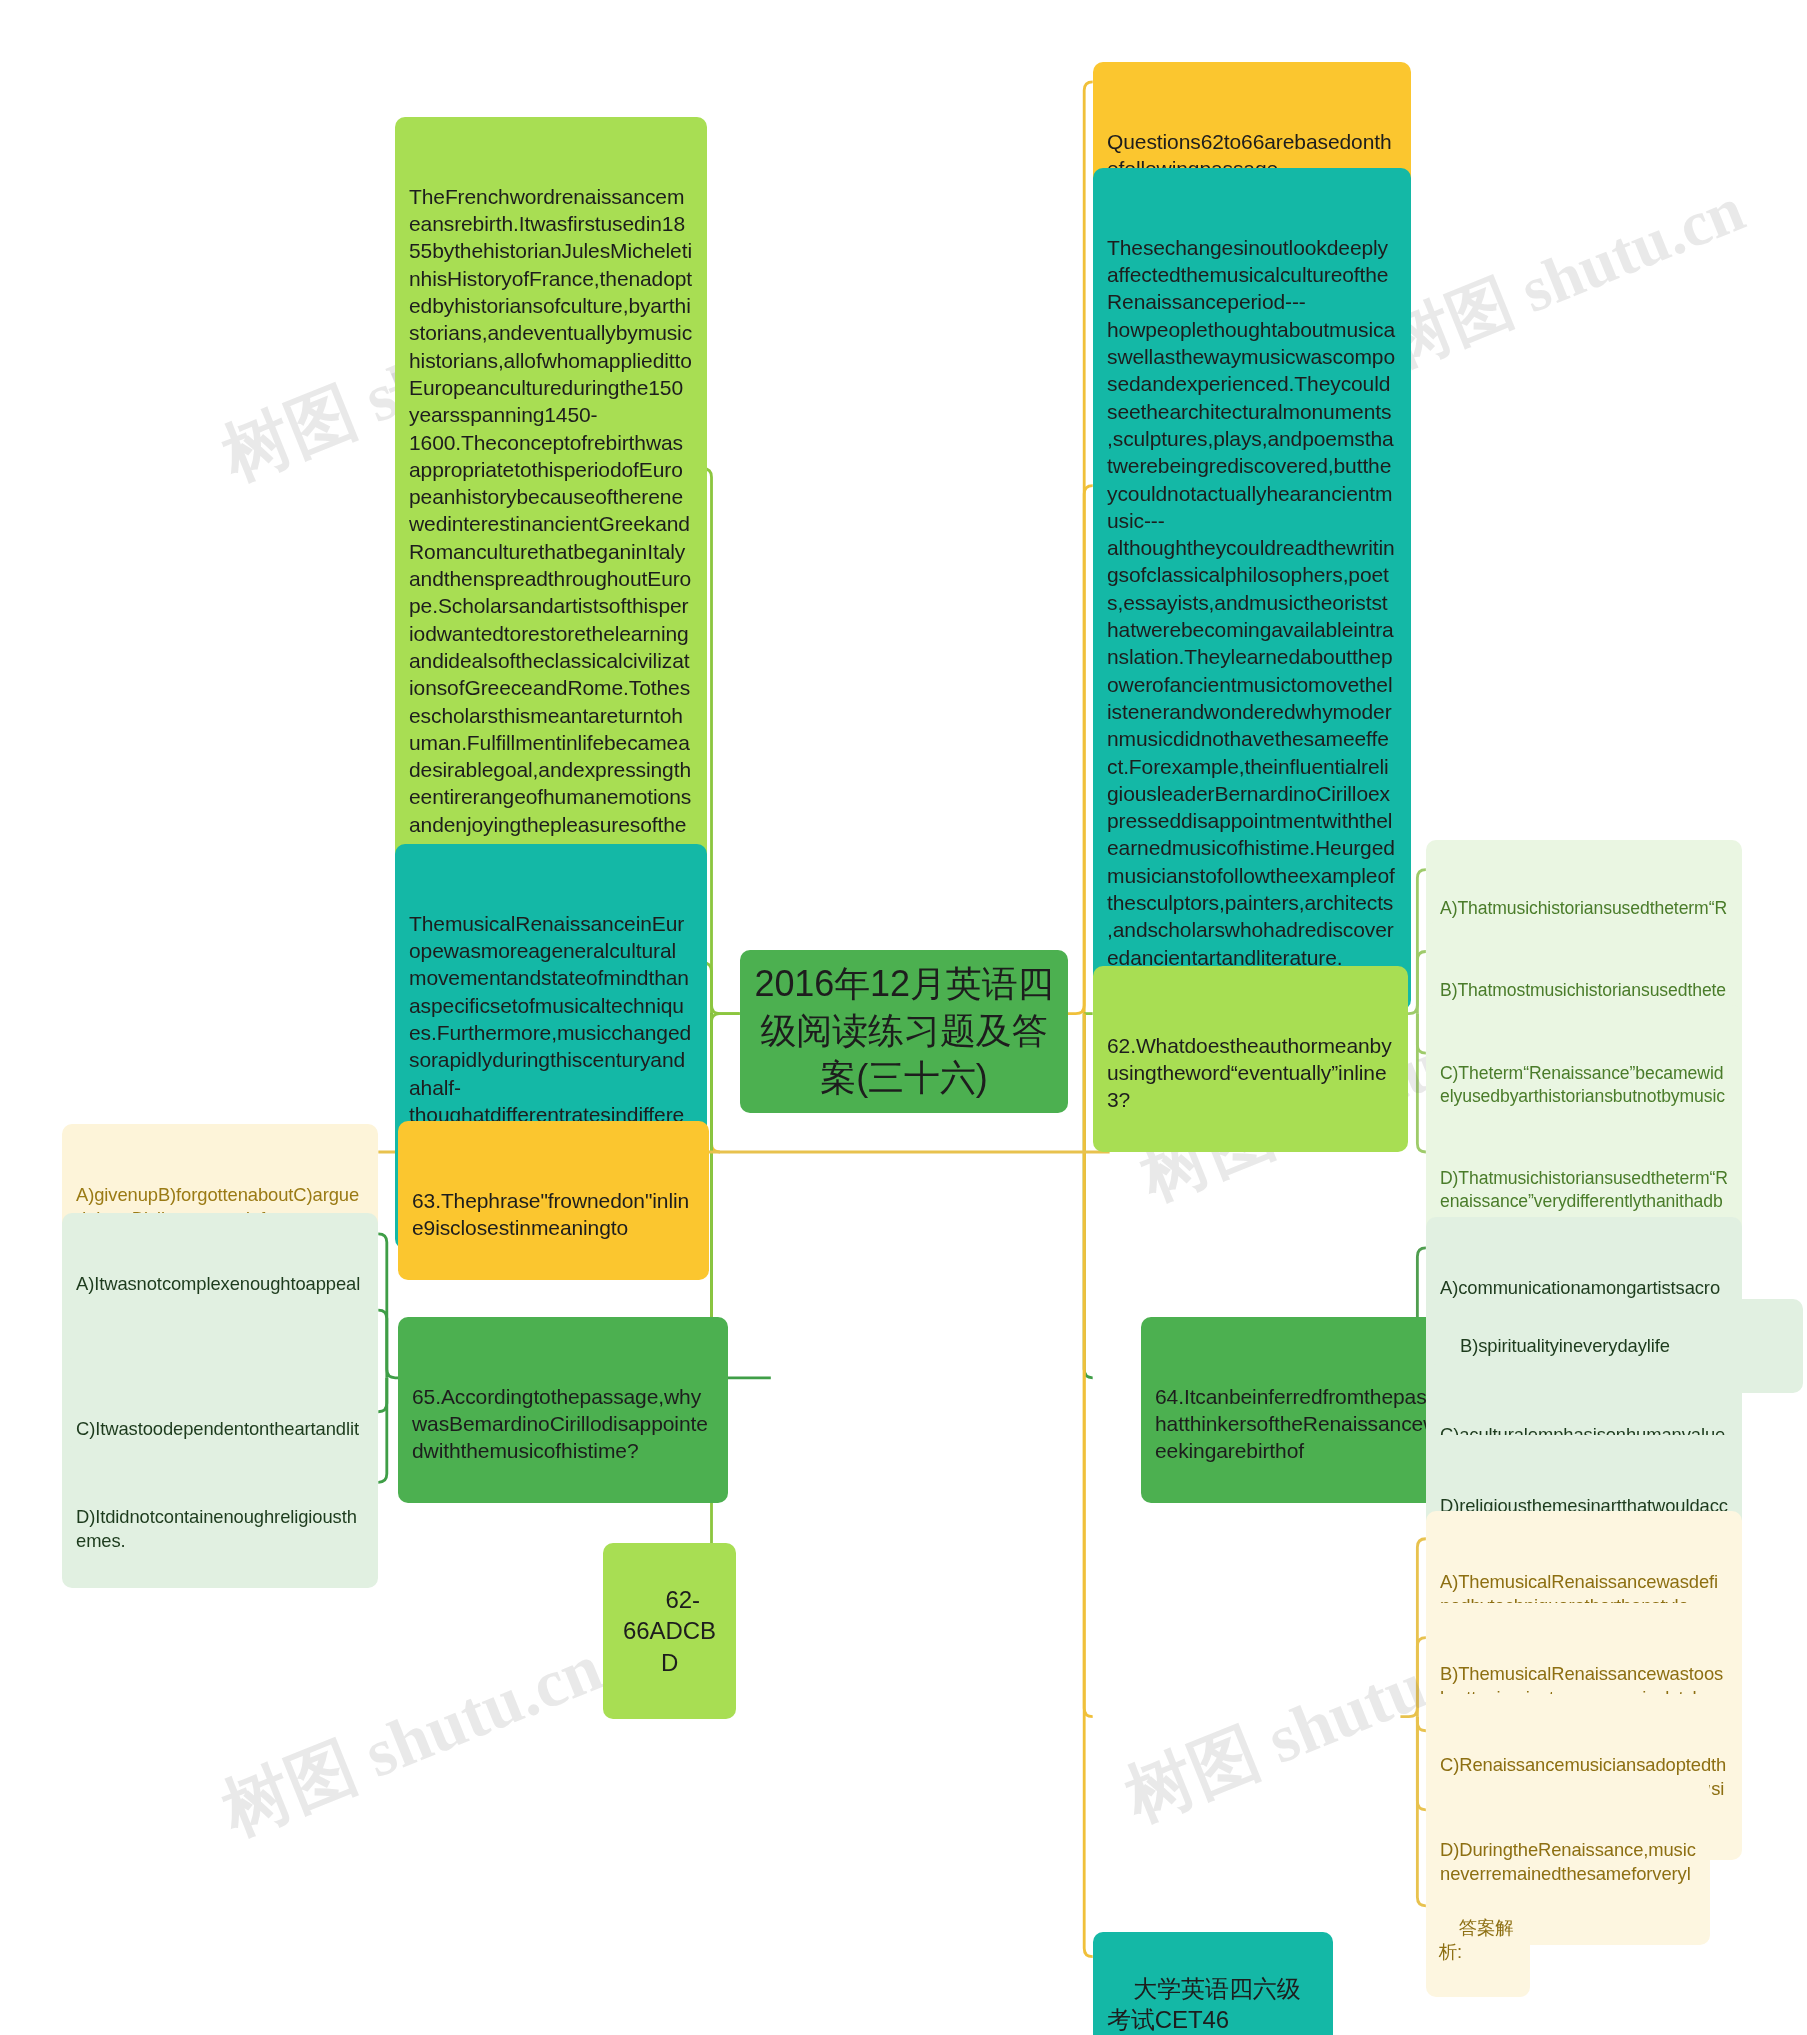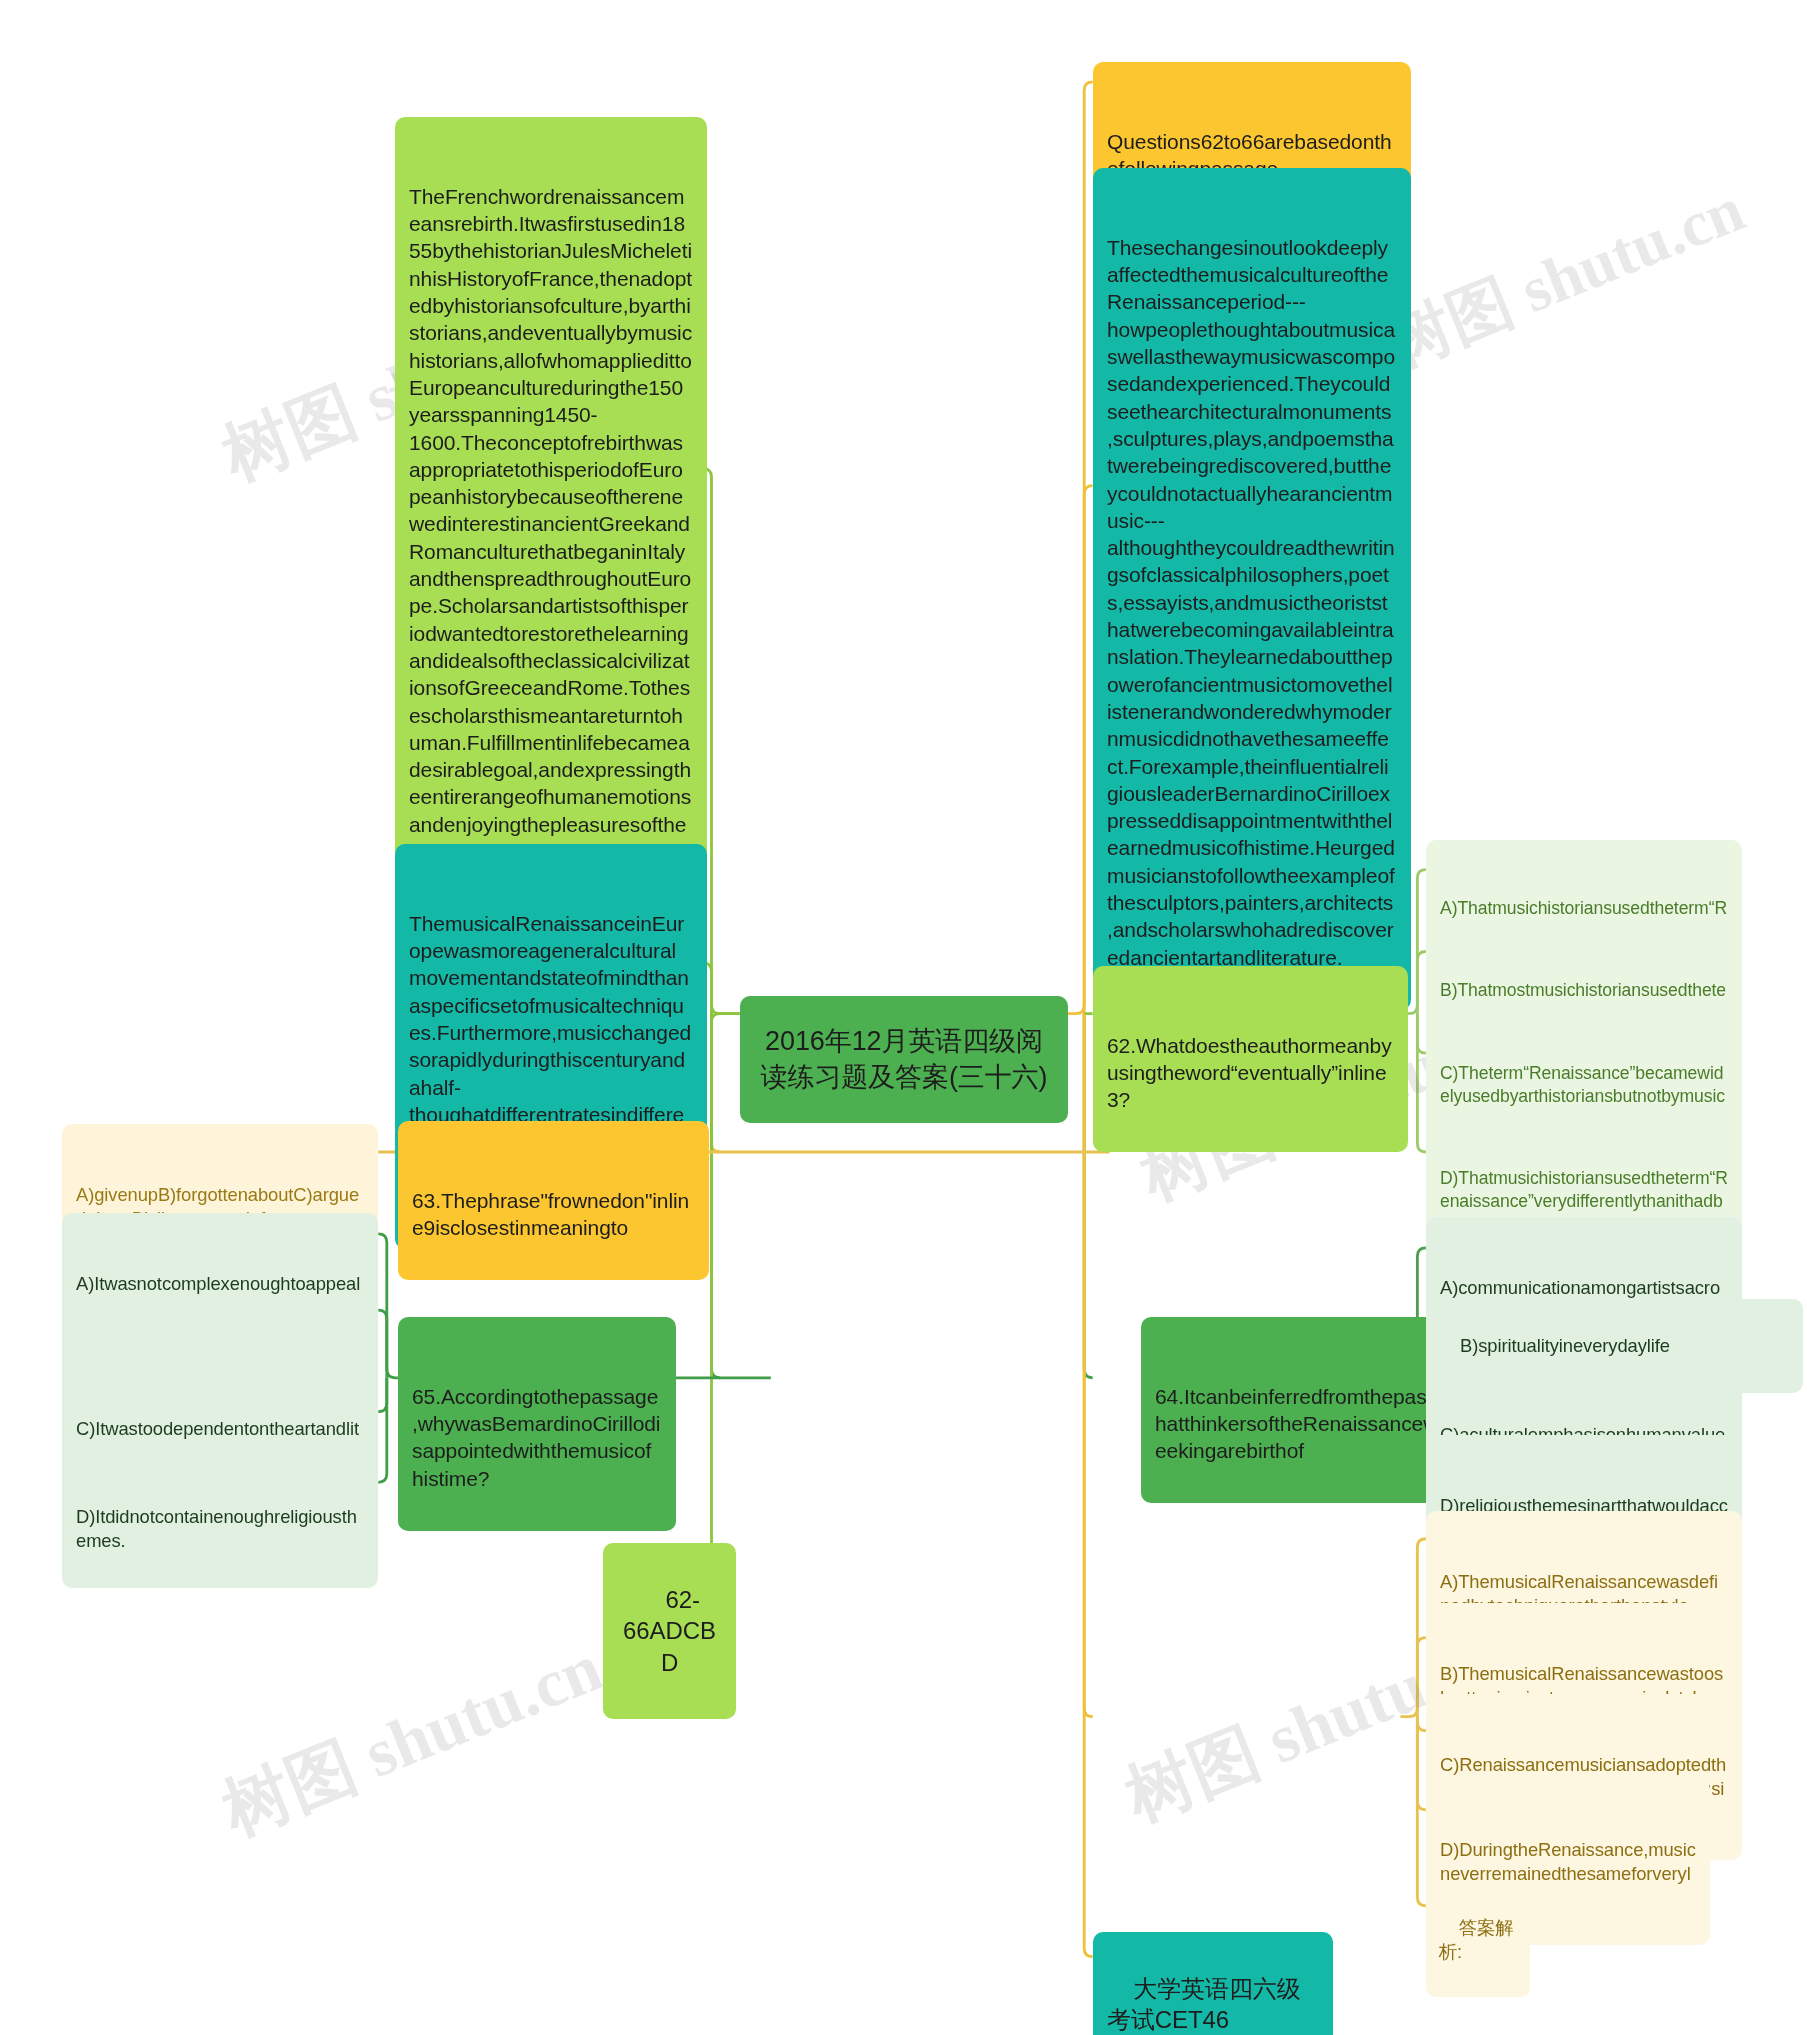--- a/index.html
+++ b/index.html
@@ -26,21 +26,21 @@
   .t-yellow{background:#14b8a6;color:#1d1d1d;}
   .t-orange{background:#fbc62f;color:#1d1d1d;}
   .t-cream{background:#fdf4d9;color:#9a7a14;}
   .t-cream2{background:#fdf6e0;color:#8d6f12;}
 
   .pad{padding:11.3px 14px;}
   .fs30{font-size:21px;}
   .fs26{font-size:18.4px;}
   .fs25{font-size:17.6px;}
   .fs34{font-size:24px;}
-  .fs38{font-size:27px;margin-top:46px;}
+  .fs38{font-size:36px;}
   .watermark{
     position:absolute;color:rgba(120,120,120,0.16);
     font-family:"Liberation Serif","DejaVu Serif",serif;
     font-weight:700;pointer-events:none;user-select:none;white-space:nowrap;
   }
 </style>
 </head>
 <body>
 
 <div class="canvas">
@@ -106,21 +106,21 @@
   </div>
 
   <div class="node t-orange pad fs30" style="left:398px;top:1121px;width:311px;">
     <span>63.Thephrase"frownedon"inline9isclosestinmeaningto</span>
   </div>
 
   <div class="node t-cream pad fs26" style="left:62px;top:1124px;width:316px;">
     <span>A)givenupB)forgottenaboutC)arguedaboutD)disapprovedof</span>
   </div>
 
-  <div class="node t-green-dark pad fs30" style="left:771px;top:1317px;width:278px;position:absolute;left:398px;">
+  <div class="node t-green-dark pad fs30" style="left:771px;top:1317px;width:330px;position:absolute;left:398px;">
     <span>65.Accordingtothepassage,whywasBemardinoCirillodisappointedwiththemusicofhistime?</span>
   </div>
 
   <div class="node t-green-pale2 pad fs26" style="left:62px;top:1213px;width:316px;">
     <span>A)Itwasnotcomplexenoughtoappealtomusicians.</span>
   </div>
   <div class="node t-green-pale2 pad fs26" style="left:62px;top:1296px;width:316px;">
     <span>B)Ithadlittleemotionalimpactonaudiences.</span>
   </div>
   <div class="node t-green-pale2 pad fs26" style="left:62px;top:1358px;width:316px;">

